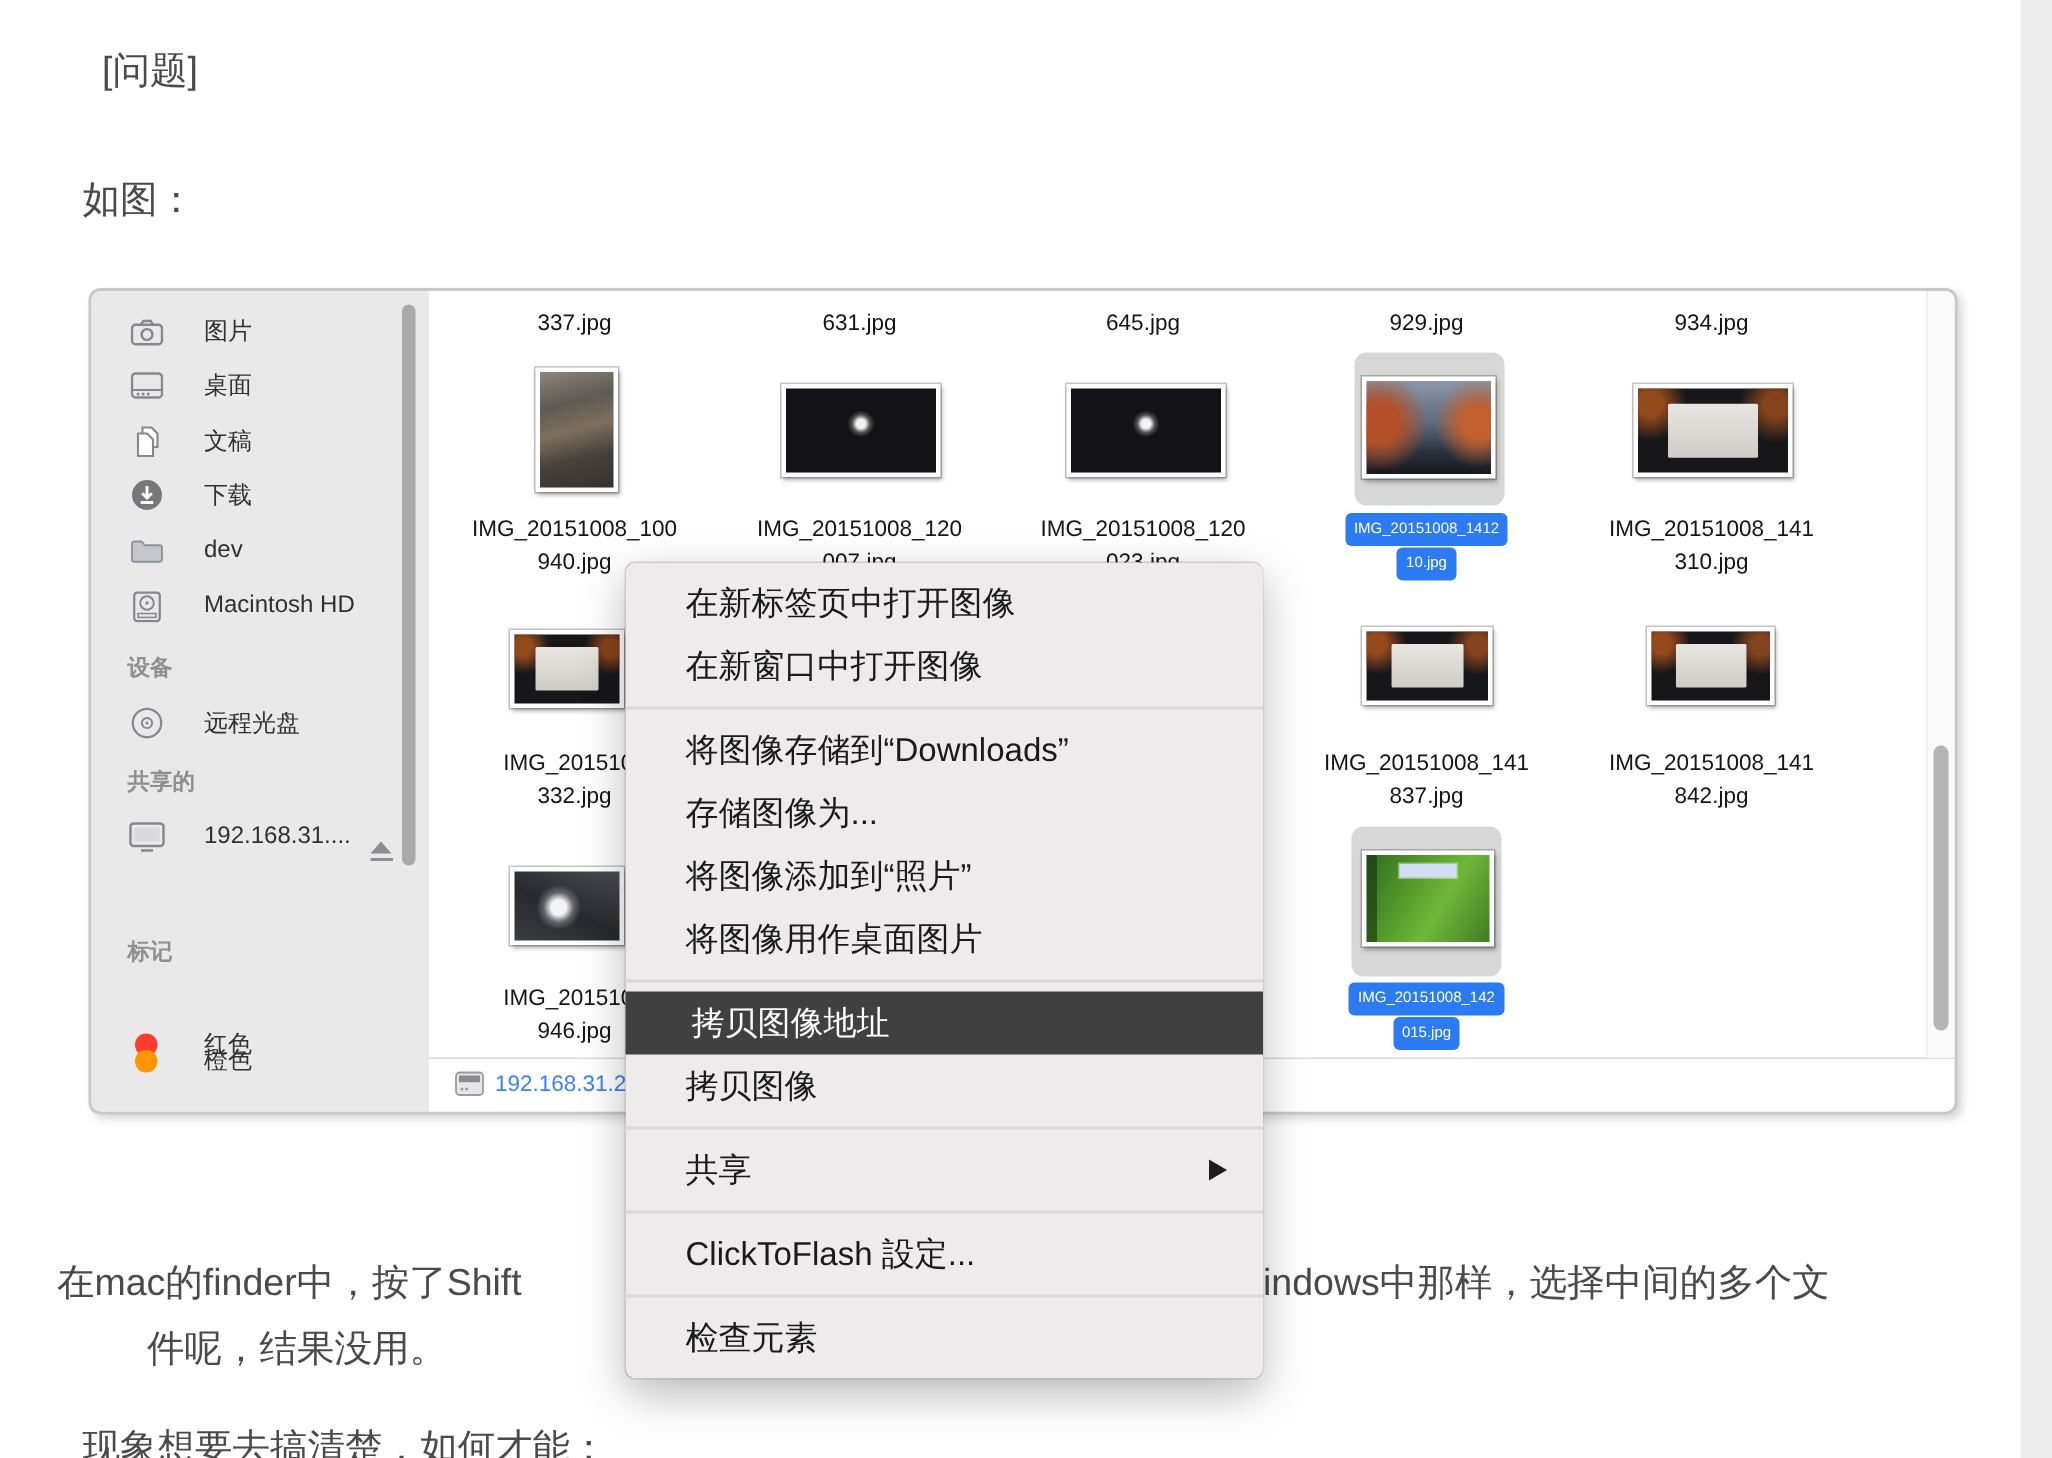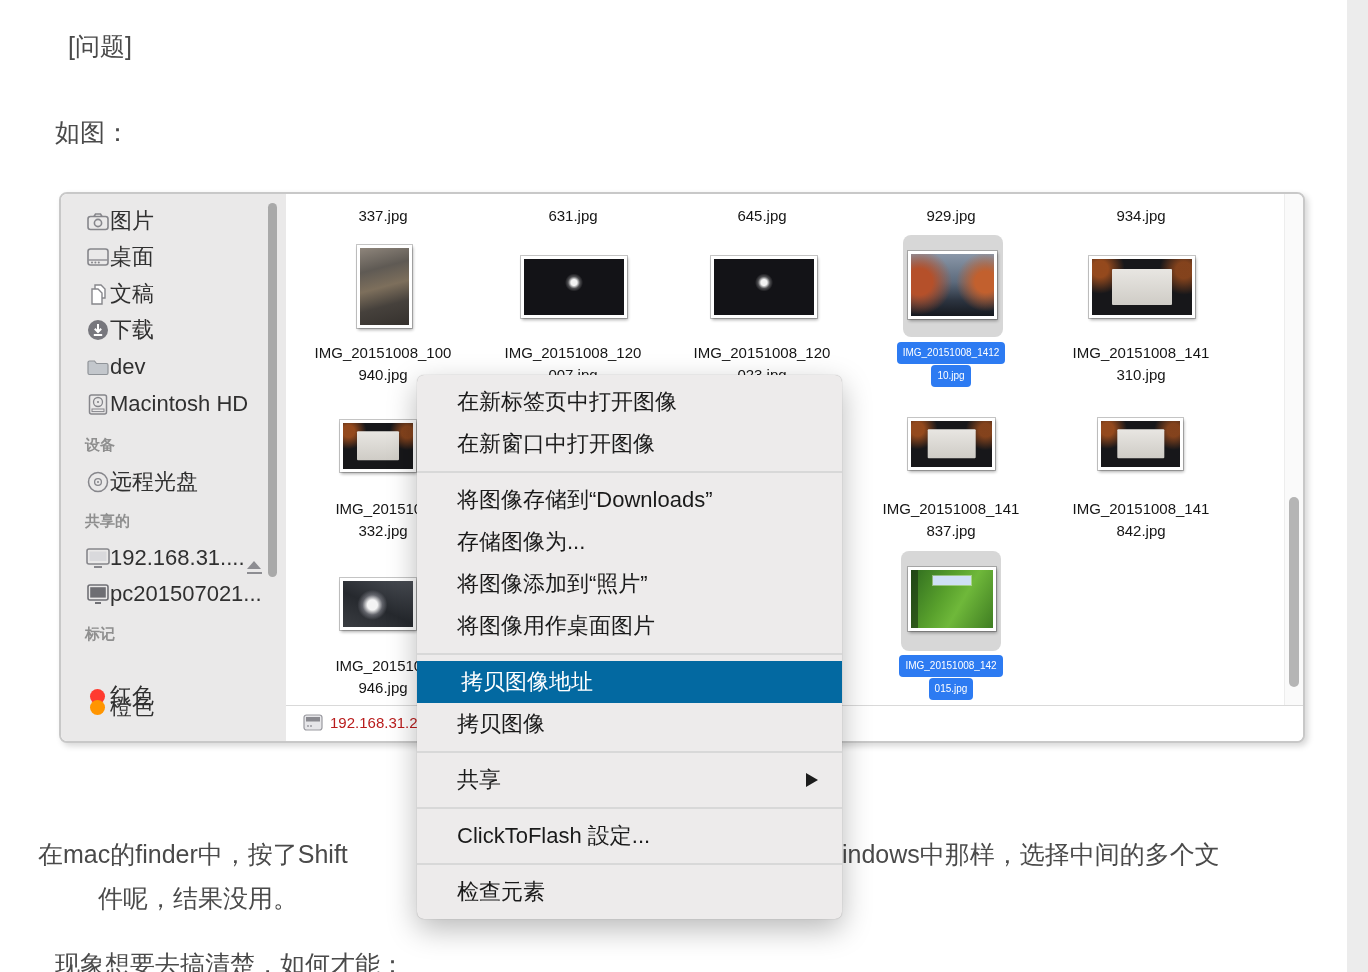--- a/index.html
+++ b/index.html
@@ -14,21 +14,21 @@
   #para-l1b{left:842px;top:838px;}
   #para-l2{left:55px;top:882px;margin-left:43px;}
   #para-l3{left:55px;top:948px;}
   
   #shot{left:59px;top:192px;width:1246px;height:551px;box-sizing:border-box;
     border:2px solid #c8c8c8;border-radius:8px;background:#fff;overflow:hidden;
     box-shadow:3px 3px 6px rgba(0,0,0,.16);}
   
   #sidebar{left:0;top:0;width:225px;height:547px;background:#eae9e9;}
   #sidebar-scrollbar{left:207px;top:9px;width:9px;height:374px;background:#a9a9a9;border-radius:4.5px;}
-  .srow{left:24px;height:36px;display:flex;align-items:center;gap:0;font-size:22px;color:#303030;white-space:nowrap;}
+  .srow{left:24px;height:36px;display:flex;align-items:center;gap:26px;font-size:16px;color:#303030;white-space:nowrap;}
   .shdr{left:24px;height:30px;display:flex;align-items:center;font-size:15px;color:#8f8f8f;font-weight:700;}
   .sic{width:25px;height:24px;display:flex;align-items:center;justify-content:center;flex:none;}
   .dot{width:15px;height:15px;border-radius:50%;}
   .dot-red{background:#ff3b30;}
   .dot-orange{background:#ff9500;}
   .eject{left:186px;top:367px;width:15px;height:14px;}
   .eject:before{content:"";position:absolute;left:0;top:0;border-left:7.5px solid transparent;
     border-right:7.5px solid transparent;border-bottom:8px solid #8d8d92;}
   .eject:after{content:"";position:absolute;left:0;top:10.5px;width:15px;height:2.5px;background:#8d8d92;}
   
@@ -50,28 +50,28 @@
     radial-gradient(circle at 90% 45%,#c2602e 0 13%,transparent 36%),
     linear-gradient(180deg,#8a97a8 0%,#5d6b7d 45%,#2c3440 75%,#15181e 100%);}
   .art-darkroom{background:radial-gradient(circle at 42% 52%,rgba(255,255,255,.95) 0 5px,rgba(200,200,210,.35) 10px,transparent 15px),
     linear-gradient(205deg,#4a4e55,#26292e 55%,#3a3d42);}
   .art-green{background:linear-gradient(120deg,#2f6b1f,#58a02c 40%,#6fb83a 60%,#3f7d22);}
   .art-green:before{content:"";position:absolute;left:0;top:0;width:7px;height:100%;background:rgba(20,40,15,.55);}
   .art-green:after{content:"";position:absolute;left:50%;top:6px;transform:translateX(-50%);
     width:38px;height:9px;background:#cfe0f5;box-shadow:0 0 0 1px rgba(255,255,255,.4);}
   
   #statusbar{left:225px;top:511px;width:1017px;height:36px;border-top:1px solid #d9d9d9;background:#fff;}
-  #status-text{position:absolute;left:44px;top:8px;font-size:15px;color:#b91c1c;white-space:nowrap;text-align:center;}
+  #status-text{position:absolute;left:44px;top:8px;font-size:15px;color:#3b82f6;white-space:nowrap;text-align:center;}
   #csb-track{right:0;top:0;width:18px;height:511px;background:#fafafa;border-left:1px solid #ededed;}
   #csb-thumb{right:4px;top:303px;width:10px;height:190px;background:#b5b5b5;border-radius:5px;}
   
   #ctx{left:417px;top:375px;width:425px;padding:6px 0;background:#edebeb;border-radius:7px;z-index:50;
     box-shadow:0 10px 30px rgba(0,0,0,.28),0 0 1px rgba(0,0,0,.35);}
   .mi{height:42px;line-height:42px;padding-left:40px;font-size:22px;color:#1a1a1a;position:relative;white-space:nowrap;}
-  .mi-hl{background:#0369a1;color:#fff;padding-left:44px;}
+  .mi-hl{background:#404040;color:#fff;padding-left:44px;}
   .msep{height:2px;background:#d8d8d8;margin:6px 0;}
   .sub-arrow{position:absolute;right:24px;top:50%;transform:translateY(-50%);width:0;height:0;
     border-left:12px solid #1c1c1c;border-top:7px solid transparent;border-bottom:7px solid transparent;}
 </style>
 </head>
 <body>
 
 <div class="abs" id="page-scroll-strip"></div>
 
 <div class="abs ptext" id="q-tag">[问题]</div>
@@ -164,30 +164,20 @@
       <span class="sic">
         <svg width="24" height="20" viewBox="0 0 24 20">
             <rect x="1" y="1" width="22" height="15" rx="2" fill="none" stroke="#86868b" stroke-width="1.6"></rect>
             <rect x="3.5" y="3.5" width="17" height="9.5" fill="#d9d9dc"></rect>
             <path d="M8 19h8" stroke="#86868b" stroke-width="1.8"></path>
           </svg>
       </span>
       <span>192.168.31....</span>
     </div>
     <div class="abs eject"></div>
-    <div class="abs srow" style="top:382px">
-      <span class="sic">
-        <svg width="24" height="20" viewBox="0 0 24 20">
-            <rect x="2" y="1" width="20" height="15" rx="2" fill="none" stroke="#707075" stroke-width="1.6"></rect>
-            <rect x="4.2" y="3.2" width="15.6" height="10.4" fill="#6e6e73"></rect>
-            <path d="M9 19h6" stroke="#707075" stroke-width="1.8"></path>
-          </svg>
-      </span>
-      <span>pc201507021...</span>
-    </div>
 
     <div class="abs shdr" style="top:425px">标记</div>
     <div class="abs srow" style="top:484px">
       <span class="sic">
           <span class="dot dot-red"></span>
         </span>
       <span>红色</span>
     </div>
     <div class="abs srow" style="top:495px">
       <span class="sic">

